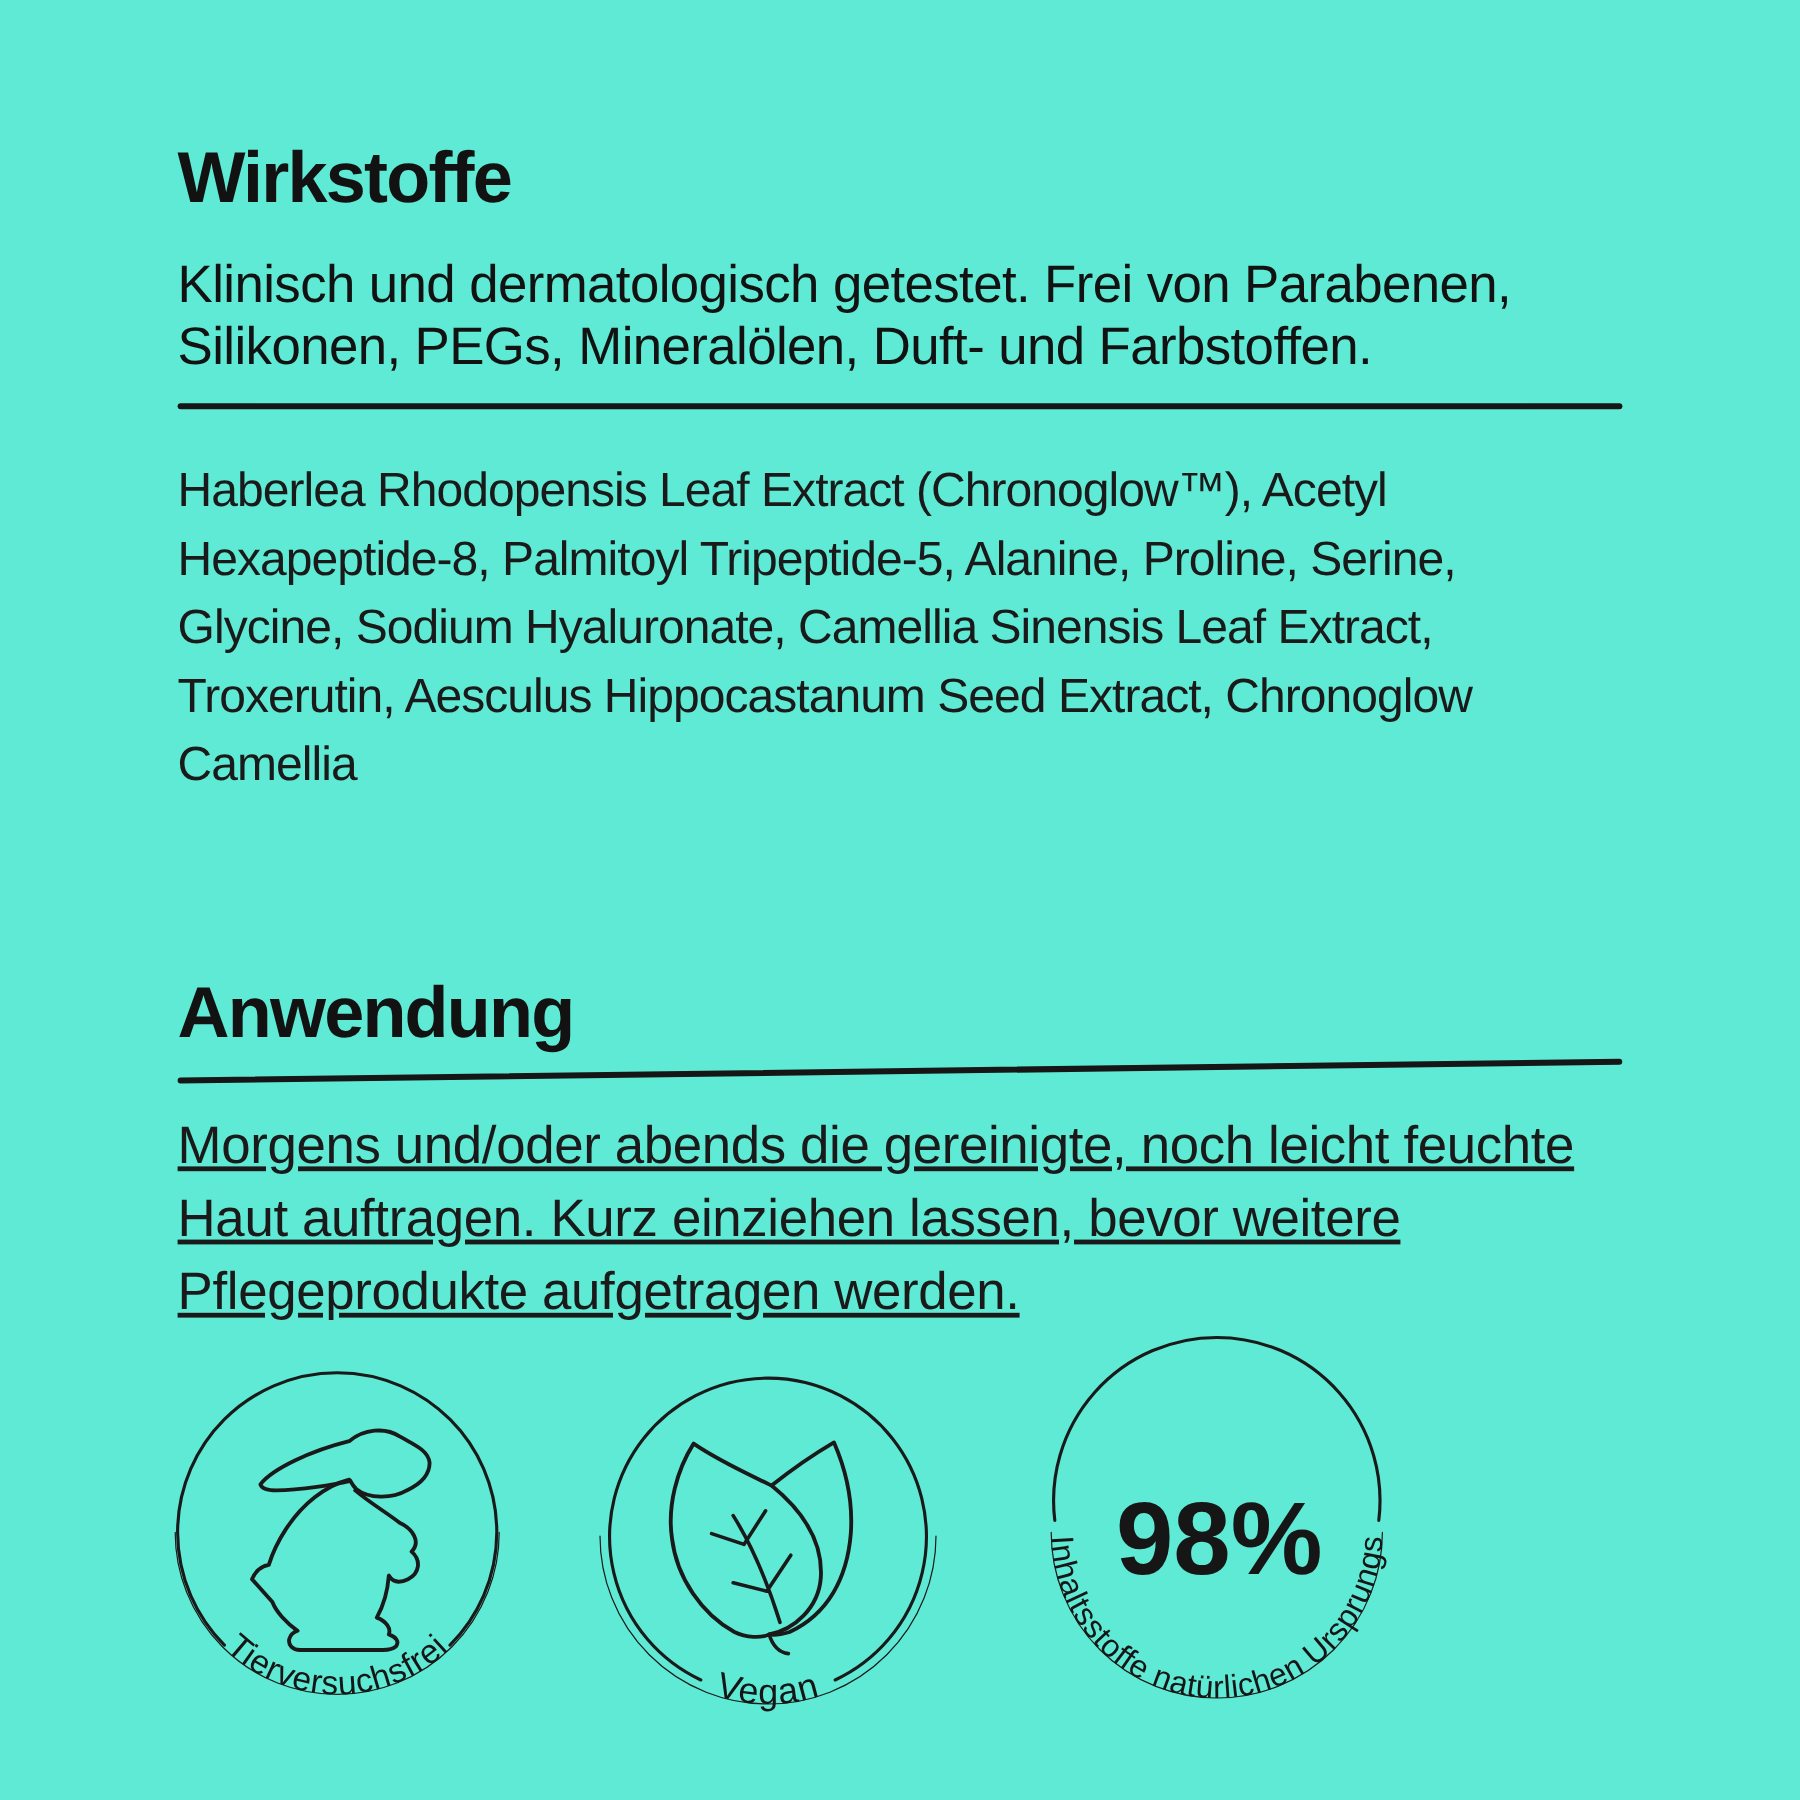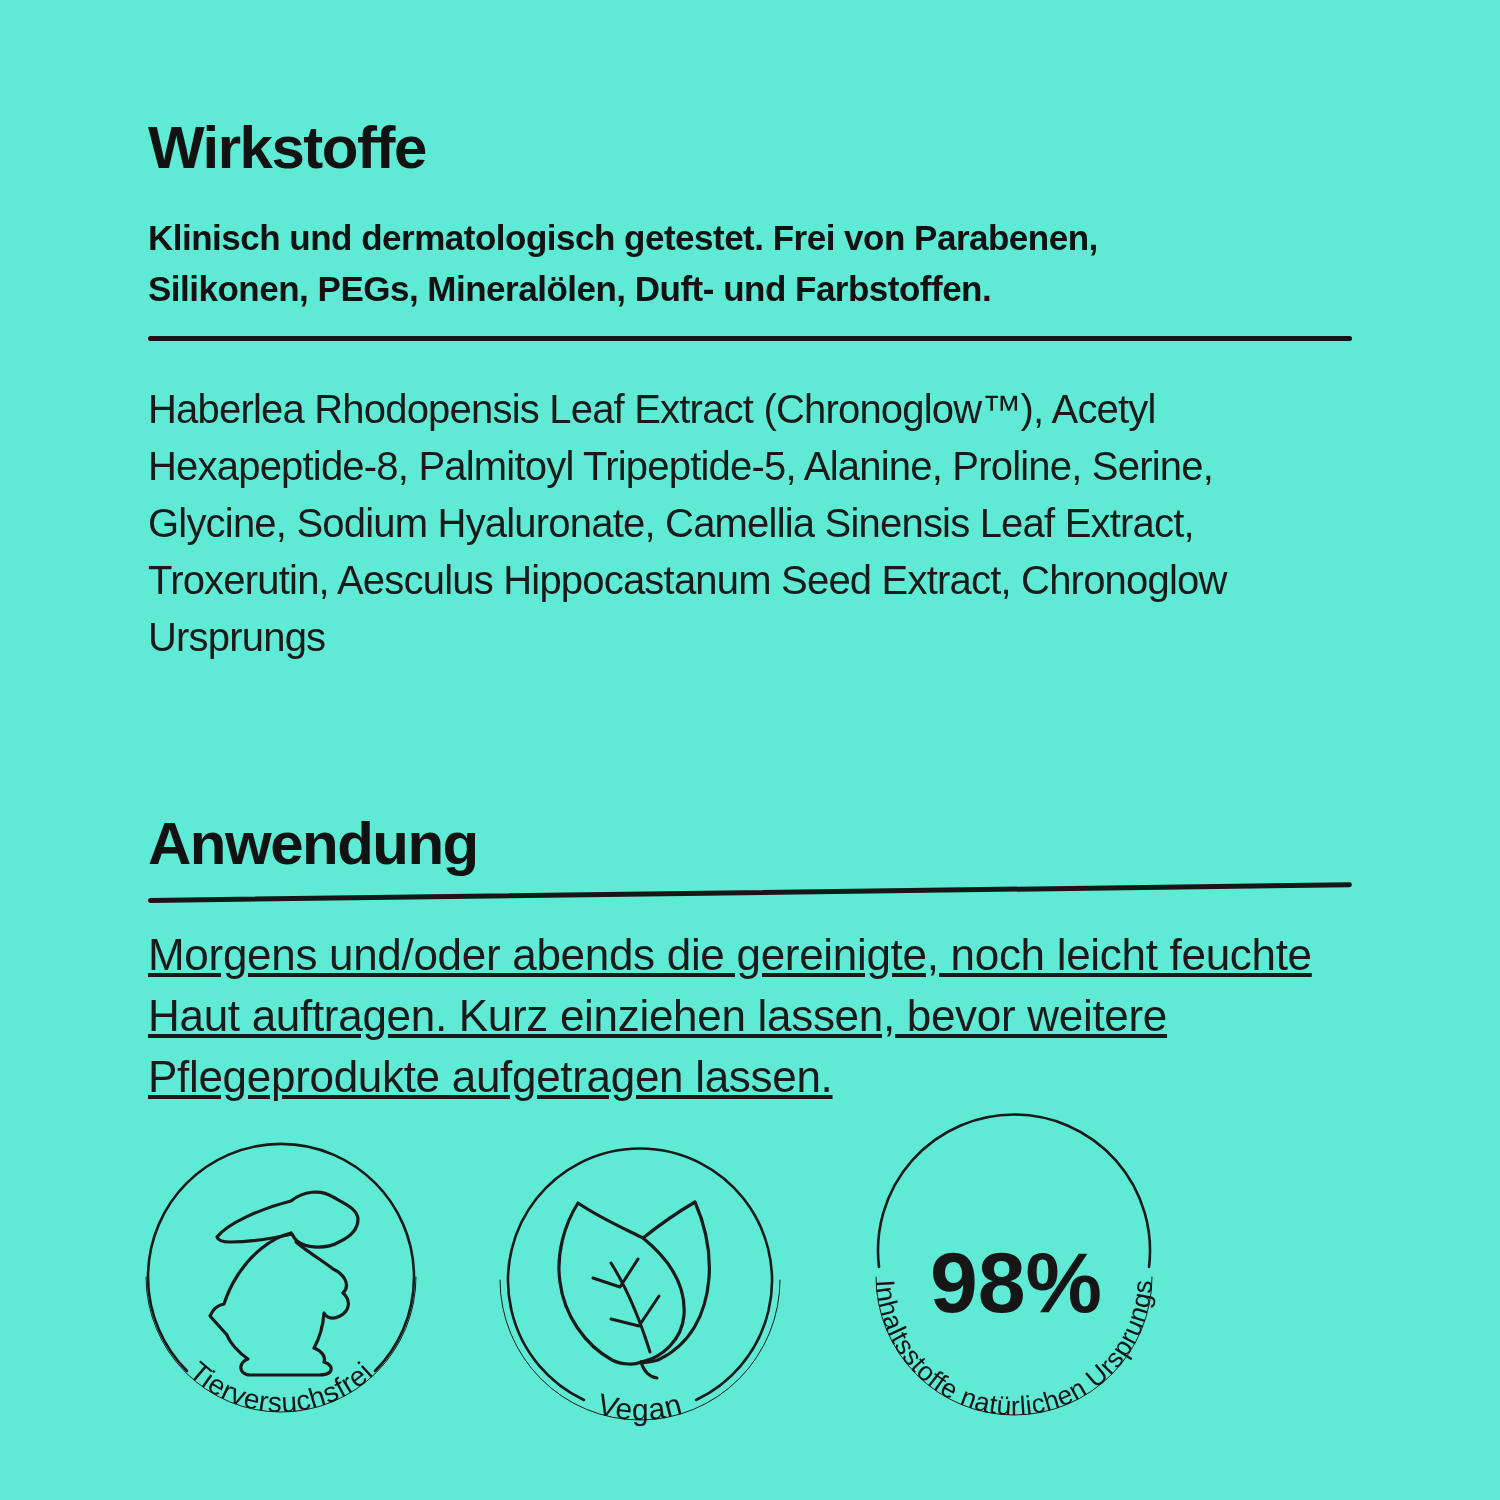--- a/index.html
+++ b/index.html
@@ -5,21 +5,21 @@
   html,body{margin:0;padding:0;background:#e7e8e1;}
   .canvas{
     position:relative;width:1500px;height:1500px;background:#5eead4;
     font-family:"Liberation Sans",sans-serif;color:#161616;overflow:hidden;
   }
   .heading{
     position:absolute;left:148px;font-weight:700;font-size:60px;
     letter-spacing:-1.5px;line-height:1;white-space:nowrap;color:#121212;
   }
   .intro{
-    position:absolute;left:148px;top:212px;font-weight:700;font-size:35px;
+    position:absolute;left:148px;top:212px;font-weight:400;font-size:44px;
     letter-spacing:-0.5px;line-height:51px;color:#121212;
   }
   .intro div{white-space:nowrap;}
   .rule{
     position:absolute;left:148px;width:1204px;height:5px;background:#161616;
     border-radius:3px;
   }
   .ingredients{
     position:absolute;left:148px;top:381px;font-weight:400;
     font-size:40px;letter-spacing:-0.8px;line-height:57px;color:#1a1a1a;
@@ -57,31 +57,31 @@
     <div>Silikonen, PEGs, Mineralölen, Duft- und Farbstoffen.</div>
   </div>
 
   <div class="rule" style="top:336px;"></div>
 
   <div class="ingredients">
     <div>Haberlea Rhodopensis Leaf Extract (Chronoglow™), Acetyl</div>
     <div>Hexapeptide-8, Palmitoyl Tripeptide-5, Alanine, Proline, Serine,</div>
     <div>Glycine, Sodium Hyaluronate, Camellia Sinensis Leaf Extract,</div>
     <div>Troxerutin, Aesculus Hippocastanum Seed Extract, Chronoglow</div>
-    <div>Ursprungs</div>
+    <div>Camellia</div>
   </div>
 
   <div class="heading" style="top:814px;">Anwendung</div>
 
   <div class="rule" style="top:898px;transform:rotate(-0.75deg);transform-origin:0 50%;"></div>
 
   <div class="usage">
     <div>Morgens und/oder abends die gereinigte, noch leicht feuchte</div>
     <div>Haut auftragen. Kurz einziehen lassen, bevor weitere</div>
-    <div>Pflegeprodukte aufgetragen lassen.</div>
+    <div>Pflegeprodukte aufgetragen werden.</div>
   </div>
 
   <svg class="badge" style="left:131px;top:1127px;" width="300" height="300" viewBox="0 0 300 300">
     <path class="ring" d="M 56,244 A 133,133 0 1 1 244,244"></path>
     <path id="arc-cruelty" class="textpath-guide" d="M 15,150 A 135,135 0 0 0 285,150"></path>
 
     <path class="art" d="M 86,110
              C 96,97 128,82 160,74
              C 172,64 190,62 202,70
              C 216,78 226,82 227,92

